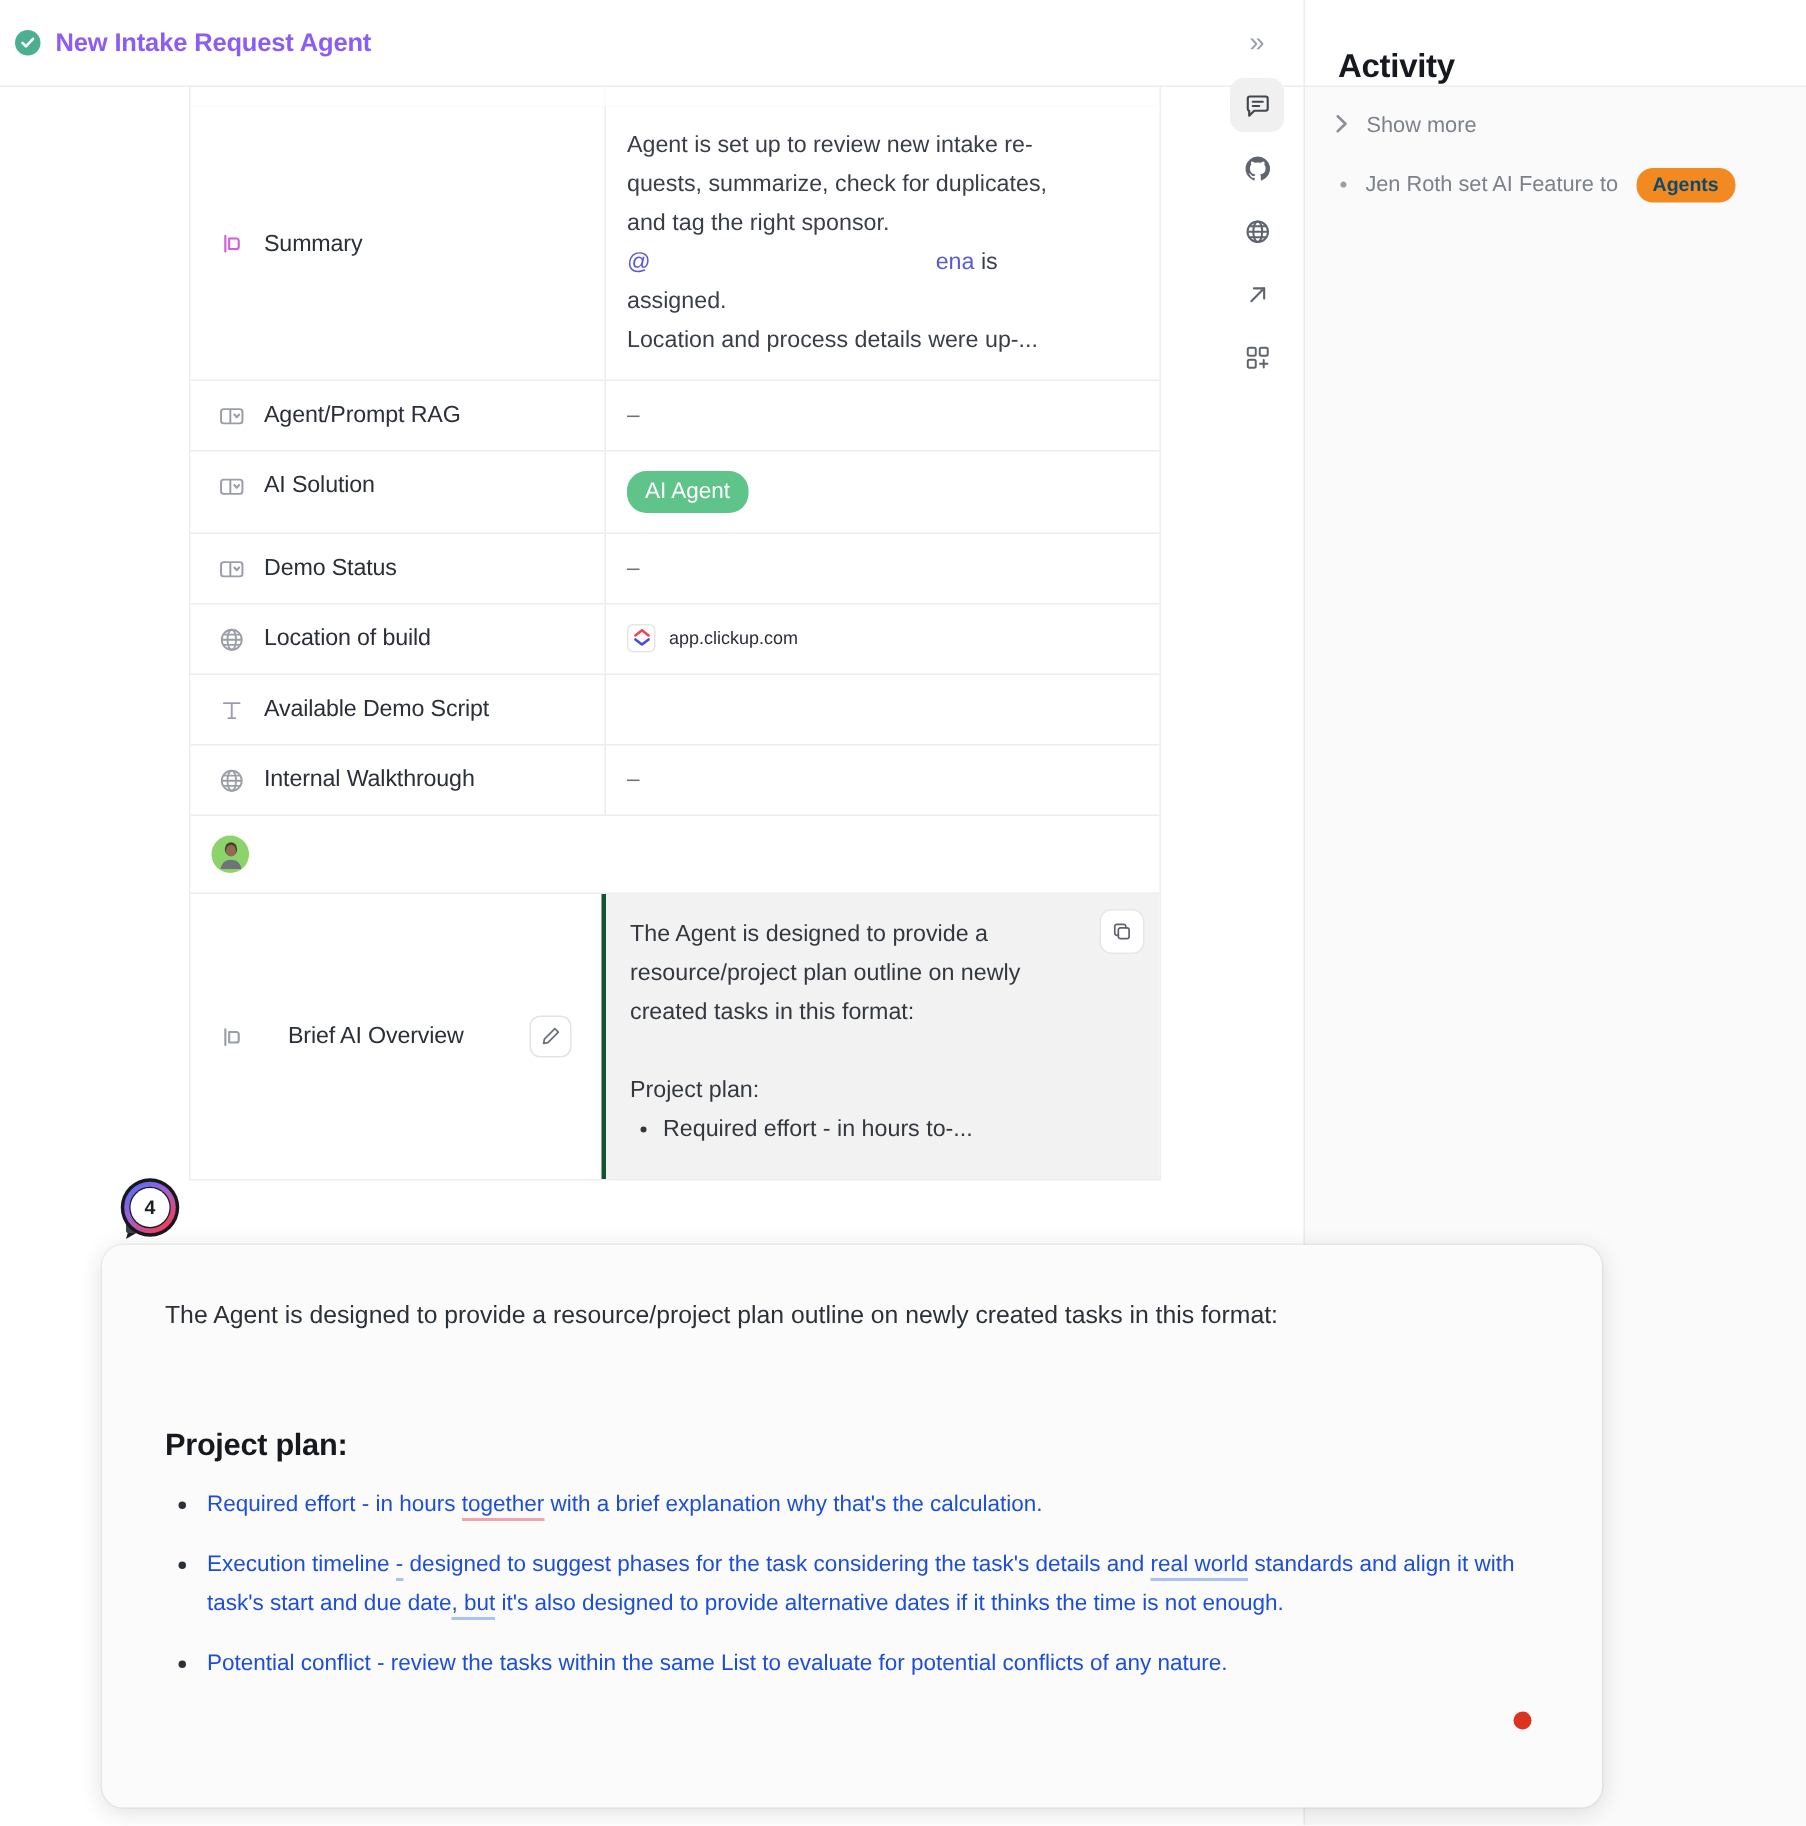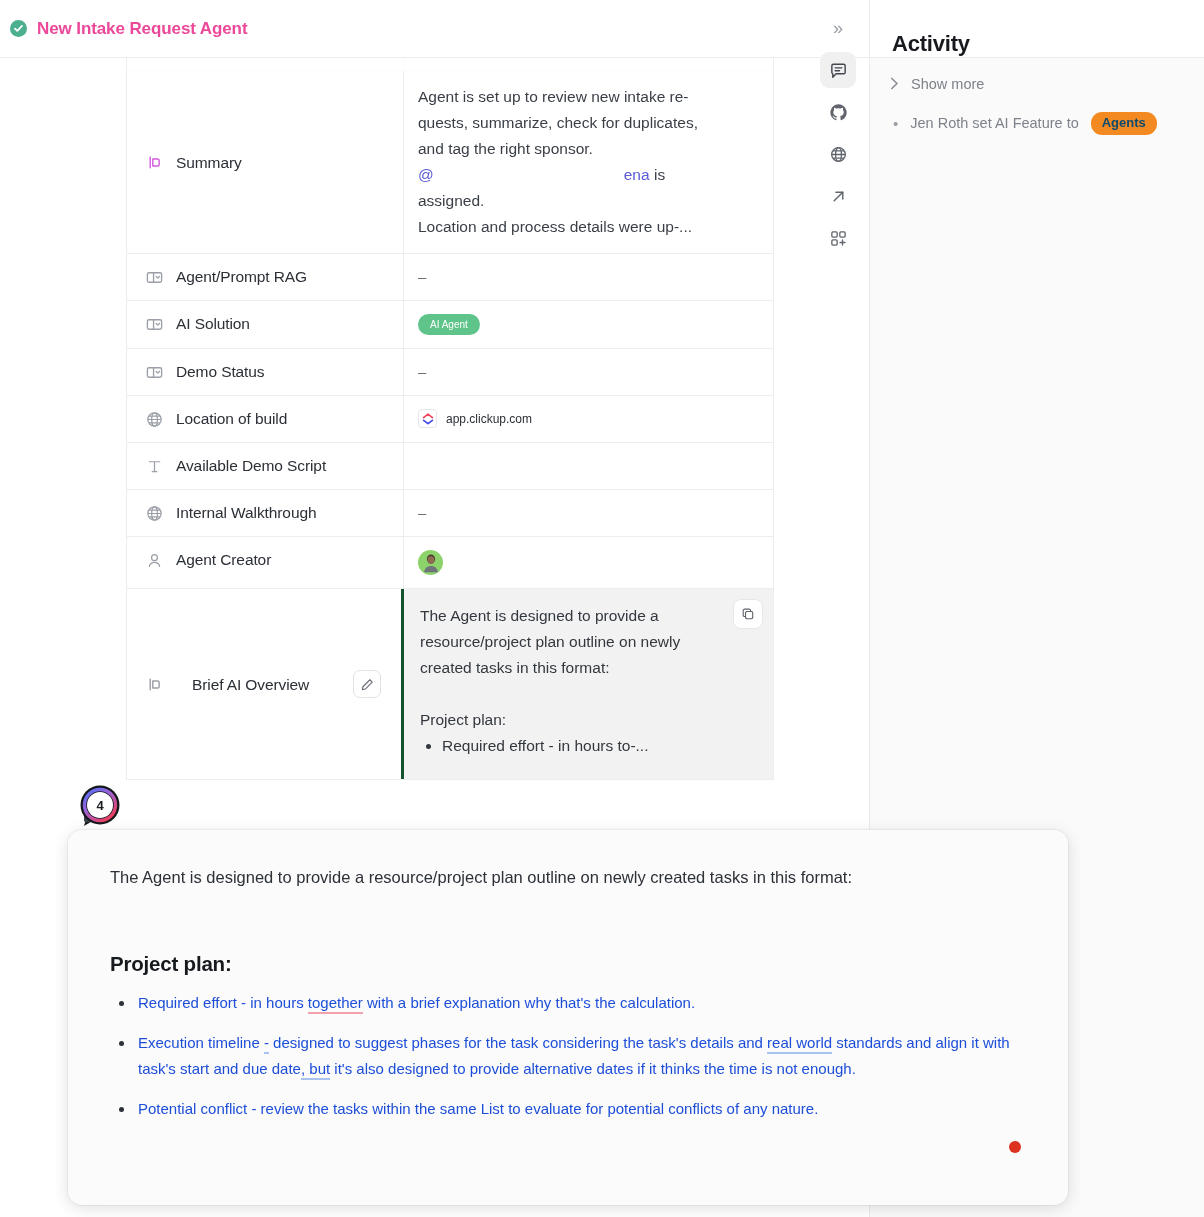--- a/index.html
+++ b/index.html
@@ -9,21 +9,21 @@
     font-family:"Liberation Sans","DejaVu Sans",sans-serif;
     color:#1f2328;
     -webkit-font-smoothing:antialiased;
   }
   
   .topbar{position:absolute;left:0;top:0;width:869px;height:58px;background:#fff;
     border-bottom:1px solid #ececec;display:flex;align-items:center;padding-left:10px;box-sizing:border-box;}
   .status-check{width:17px;height:17px;border-radius:50%;background:#4caf8f;display:flex;
     align-items:center;justify-content:center;flex:0 0 auto;margin-right:10px;}
   .status-check svg{display:block;}
-  .task-title{font-size:17px;font-weight:bold;letter-spacing:-0.1px;color:#ec4899;}
+  .task-title{font-size:17px;font-weight:bold;letter-spacing:-0.1px;color:#8b5cf6;}
 
   
   .activity-panel{position:absolute;left:869px;top:0;width:335px;height:1217px;background:#fafafa;
     border-left:1px solid #ececec;box-sizing:border-box;}
   .activity-header{height:58px;background:#fff;border-bottom:1px solid #ececec;display:flex;align-items:flex-end;
     padding-left:22px;box-sizing:border-box;}
   .activity-title{font-size:22px;font-weight:bold;color:#16191d;letter-spacing:-0.2px;}
   .activity-body{padding:18px 20px 0 20px;}
   .show-more{display:flex;align-items:center;gap:12px;margin-bottom:20px;cursor:pointer;}
   .chev{color:#8b8f96;font-size:15px;line-height:1;display:block;}
@@ -50,21 +50,21 @@
   .cell-value{flex:1;box-sizing:border-box;padding:13px 14px;display:flex;align-items:flex-start;}
   .row.tall .cell-label,.row.tall .cell-value{align-items:center;}
   .ficon{width:19px;height:19px;flex:0 0 auto;color:#9a9ea6;display:block;margin-top:1px;}
   .flabel{font-size:15.5px;color:#2b2f36;letter-spacing:-0.1px;line-height:19px;}
   .dash{color:#6b7079;font-size:15px;line-height:20px;}
 
   .summary-text{font-size:15.5px;line-height:26px;color:#3a3f47;}
   .mention{color:#5b5bd6;}
   .mention-gap{display:inline-block;width:190px;}
 
-  .pill{display:inline-block;border-radius:13px;padding:4px 12px;font-size:10px;color:#fff;line-height:1.3;}
+  .pill{display:inline-block;border-radius:13px;padding:4px 12px;font-size:15px;color:#fff;line-height:1.3;}
   .pill-green{background:#5ec489;}
   .pill-orange{background:#e1601f;font-size:14px;padding:5px 13px;border-radius:14px;}
 
   .link-row{display:flex;align-items:center;gap:9px;font-size:12px;color:#2b2f36;}
   .favicon{width:17px;height:17px;border-radius:4px;border:1px solid #e6e6e6;background:#fff;display:flex;
     align-items:center;justify-content:center;flex:0 0 auto;}
 
   .avatar{width:25px;height:25px;border-radius:50%;overflow:hidden;background:#8dd36b;position:relative;display:block;}
   .avatar .face{position:absolute;left:50%;top:53%;transform:translate(-50%,-50%);width:17px;height:19px;}
 
@@ -300,29 +300,20 @@
       </span>
       <span class="flabel">Internal Walkthrough</span>
     </div>
     <div class="cell-value">
       <span class="dash">–</span>
     </div>
   </div>
 
 
   <div class="row">
-    <div class="cell-label">
-      <span class="ficon">
-        <svg width="19" height="19" viewBox="0 0 20 20" fill="none" stroke="currentColor" stroke-width="1.3">
-            <circle cx="10" cy="7" r="3.1"></circle>
-            <path d="M4.6 16.2c.5-2.8 2.7-4.3 5.4-4.3s4.9 1.5 5.4 4.3" stroke-linecap="round"></path>
-          </svg>
-      </span>
-      <span class="flabel">Agent Creator</span>
-    </div>
     <div class="cell-value">
       <span class="avatar">
         <svg class="face" viewBox="0 0 17 19">
             <ellipse cx="8.5" cy="5.6" rx="4.1" ry="4.6" fill="#4d3a2e"></ellipse>
             <ellipse cx="8.5" cy="6.6" rx="3.4" ry="3.9" fill="#8f6b52"></ellipse>
             <path d="M1.6 19c.5-4.4 3.3-6.4 6.9-6.4s6.4 2 6.9 6.4z" fill="#6e7479"></path>
           </svg>
       </span>
     </div>
   </div>

